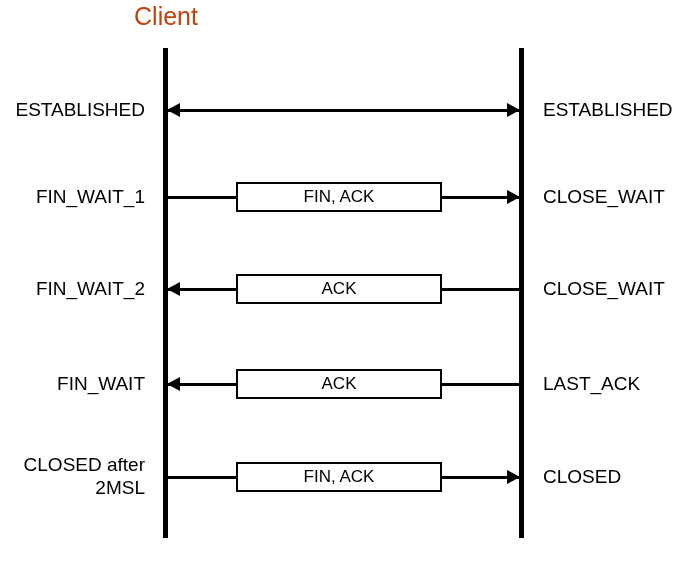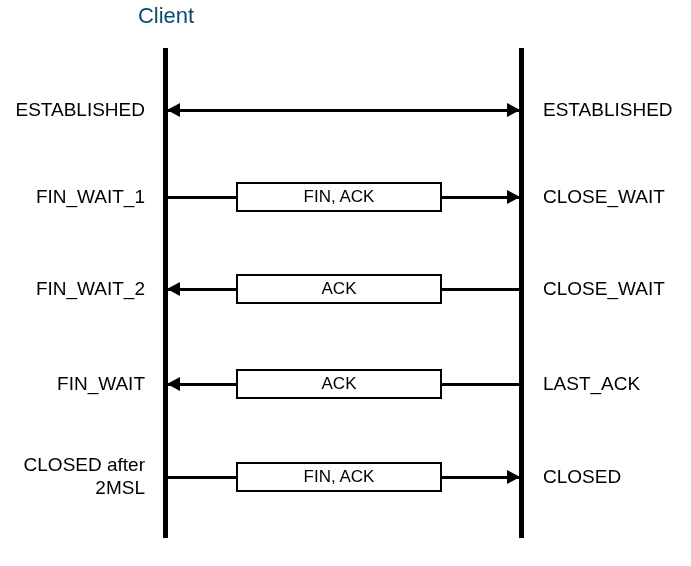--- a/index.html
+++ b/index.html
@@ -15,23 +15,23 @@
     position: relative;
     width: 691px;
     height: 566px;
     background: #ffffff;
     overflow: hidden;
   }
 
   
   .participant-title {
     position: absolute;
-    font-size: 22px;
+    font-size: 25px;
     line-height: 30px;
-    color: #0c4a6e;
+    color: #c2410c;
     text-align: center;
     white-space: nowrap;
     transform: translateX(-50%);
     letter-spacing: 0px;
   }
   #client-title { left: 166px; top: 1px; }
   #server-title { left: 522px; top: 1px; }
 
   
   .lifeline {

